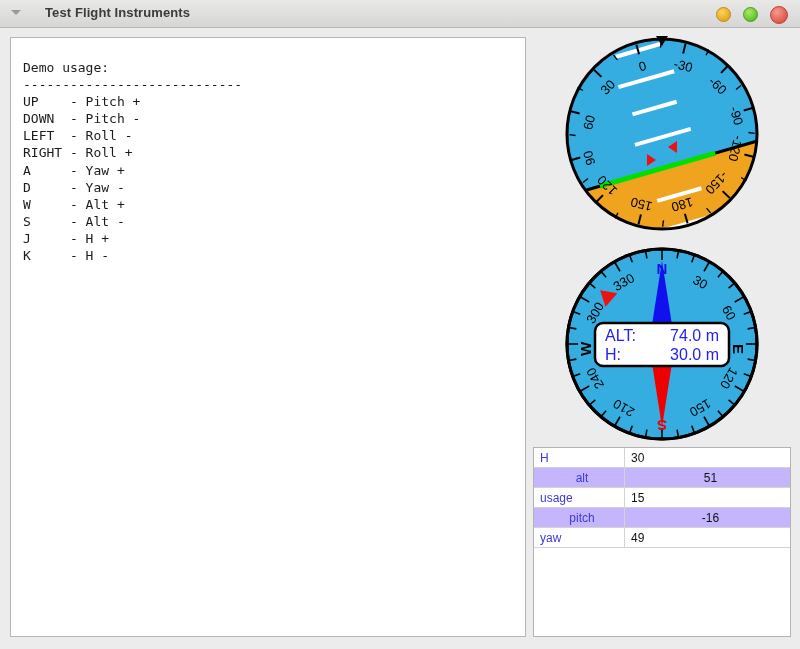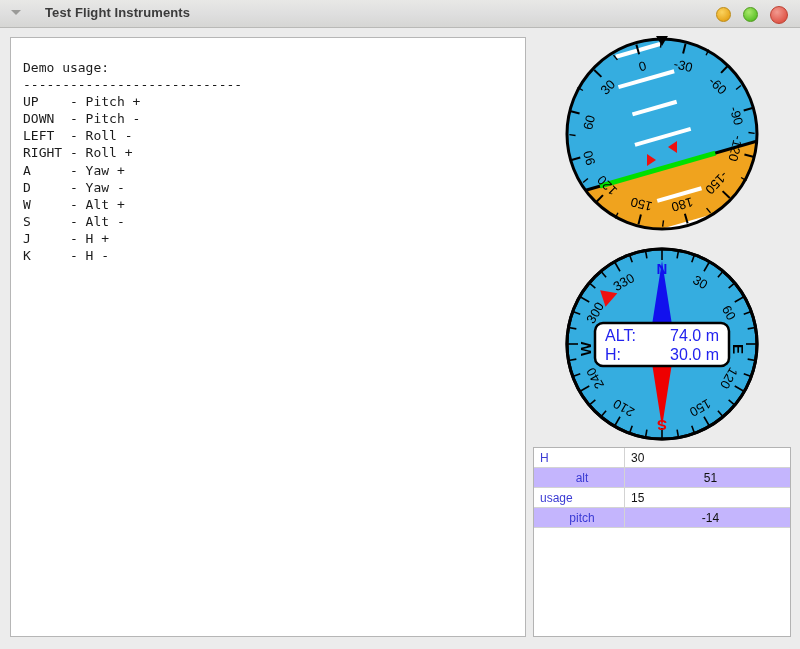--- a/index.html
+++ b/index.html
@@ -353,19 +353,23 @@
         <tr class="alt">
           <td class="k">alt</td>
           <td class="v">51</td>
         </tr>
         <tr>
           <td class="k">usage</td>
           <td class="v">15</td>
         </tr>
         <tr class="alt">
           <td class="k">pitch</td>
-          <td class="v">-14</td>
+          <td class="v">-16</td>
+        </tr>
+        <tr>
+          <td class="k">yaw</td>
+          <td class="v">49</td>
         </tr>
       </tbody>
     </table>
   </div>
 
 </div>
 
 </body></html>

